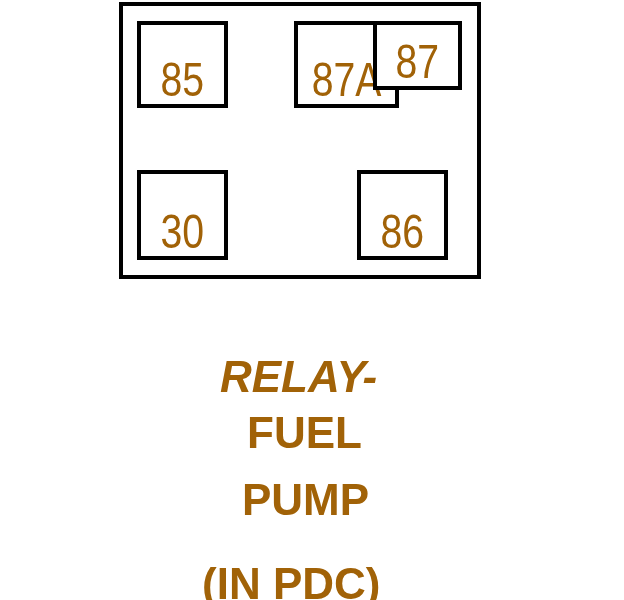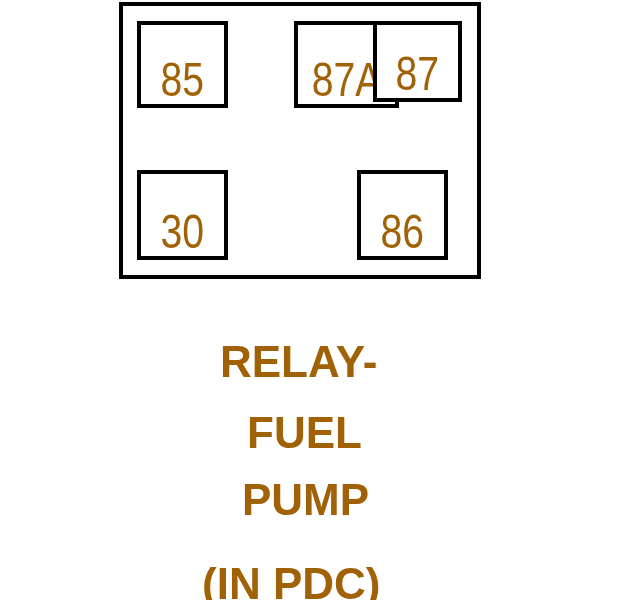--- a/index.html
+++ b/index.html
@@ -32,41 +32,41 @@
     position: absolute;
     border: 4px solid #000000;
     box-sizing: border-box;
     background: #ffffff;
     display: flex;
     align-items: flex-end;
     justify-content: center;
   }
   .pin-85  { left: 137px; top: 21px;  width: 91px;  height: 87px; }
   .pin-87a { left: 246px; top: 21px;  width: 105px; height: 87px; margin-left: 48px; }
-  .pin-87  { left: 373px; top: 21px;  width: 89px;  height: 81px; }
+  .pin-87  { left: 373px; top: 21px;  width: 89px;  height: 69px; }
   .pin-30  { left: 137px; top: 170px; width: 91px;  height: 90px; }
   .pin-86  { left: 357px; top: 170px; width: 91px;  height: 90px; }
   .pin-label {
     font-size: 49px;
     font-weight: 400;
     line-height: 1;
     white-space: nowrap;
     transform: scaleX(0.8);
     transform-origin: center bottom;
   }
   
   .caption-line {
     position: absolute;
     font-size: 44px;
     font-weight: 700;
     line-height: 1;
     white-space: nowrap;
     letter-spacing: 0px;
   }
-  .caption-line-0 { left: 220px; top: 340px; }
+  .caption-line-0 { left: 220px; top: 355px; font-style: italic; }
   .caption-line-1 { left: 247px; top: 411px; }
   .caption-line-2 { left: 242px; top: 478px; }
   .caption-line-3 { left: 202px; top: 562px; }
 </style>
 </head>
 <body>
 
 <div class="stage">
 
   <div class="relay-body"></div>

